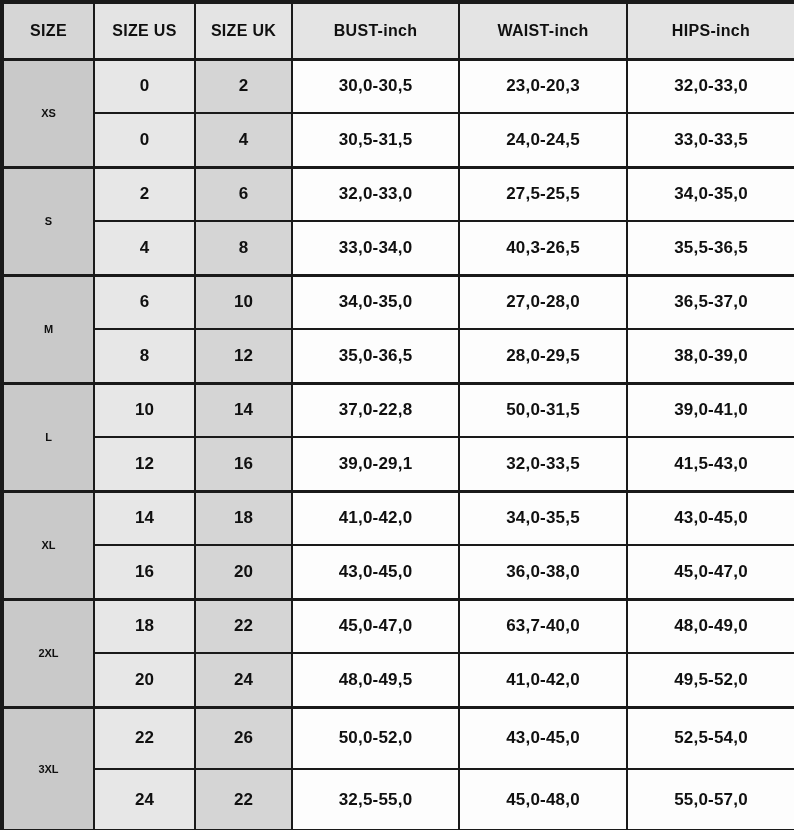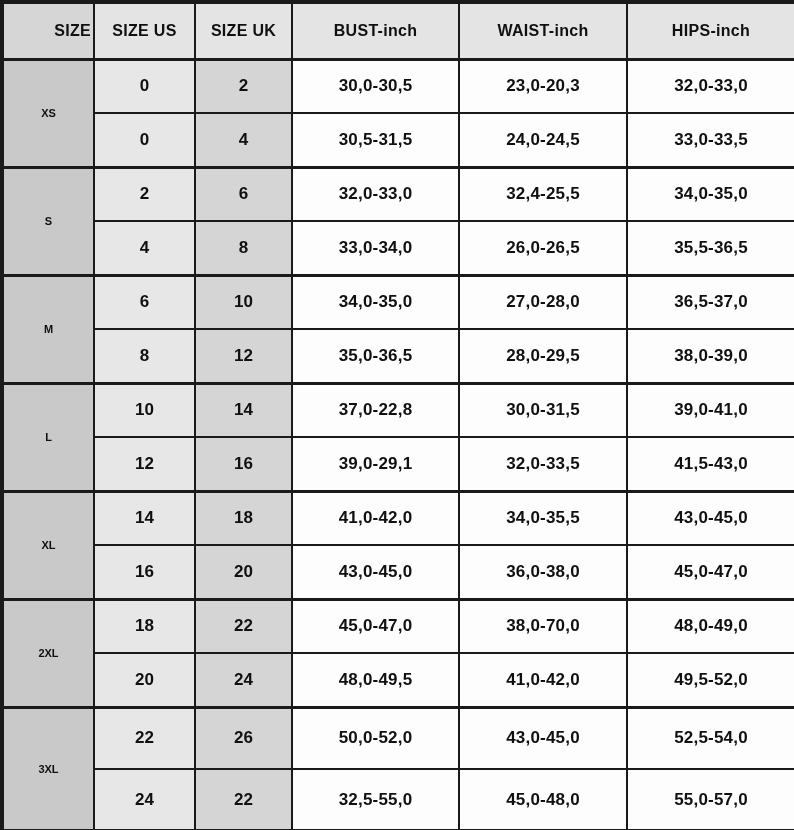--- a/index.html
+++ b/index.html
@@ -46,21 +46,21 @@
     font-weight: 700;
     padding: 0 2px;
   }
   thead tr { height: 57px; }
   thead th {
     background: var(--header-bg);
     border-bottom: 3px solid var(--border);
     font-size: 16px;
     letter-spacing: 0.3px;
   }
-  thead th:first-child { background: var(--header-size-bg); text-align: right; }
+  thead th:first-child { background: var(--header-size-bg); }
 
   tbody tr { height: 54px; }
   tbody tr:nth-last-child(-n+2) { height: 62px; }
   tbody tr.group-start td { border-top: 3px solid var(--border); }
 
   td { font-size: 17px; }
   td.size-cell { background: var(--size-col-bg); font-size: 11px; }
   td.us-cell   { background: var(--us-col-bg); }
   td.uk-cell   { background: var(--uk-col-bg); }
   td.data-cell { background: var(--data-bg); letter-spacing: 0.2px; }
@@ -102,28 +102,28 @@
           <td class="uk-cell">4</td>
           <td class="data-cell">30,5-31,5</td>
           <td class="data-cell">24,0-24,5</td>
           <td class="data-cell">33,0-33,5</td>
         </tr>
         <tr class="group-start">
           <td rowspan="2" class="size-cell">S</td>
           <td class="us-cell">2</td>
           <td class="uk-cell">6</td>
           <td class="data-cell">32,0-33,0</td>
-          <td class="data-cell">32,4-25,5</td>
+          <td class="data-cell">27,5-25,5</td>
           <td class="data-cell">34,0-35,0</td>
         </tr>
         <tr>
           <td class="us-cell">4</td>
           <td class="uk-cell">8</td>
           <td class="data-cell">33,0-34,0</td>
-          <td class="data-cell">26,0-26,5</td>
+          <td class="data-cell">40,3-26,5</td>
           <td class="data-cell">35,5-36,5</td>
         </tr>
         <tr class="group-start">
           <td rowspan="2" class="size-cell">M</td>
           <td class="us-cell">6</td>
           <td class="uk-cell">10</td>
           <td class="data-cell">34,0-35,0</td>
           <td class="data-cell">27,0-28,0</td>
           <td class="data-cell">36,5-37,0</td>
         </tr>
@@ -132,21 +132,21 @@
           <td class="uk-cell">12</td>
           <td class="data-cell">35,0-36,5</td>
           <td class="data-cell">28,0-29,5</td>
           <td class="data-cell">38,0-39,0</td>
         </tr>
         <tr class="group-start">
           <td rowspan="2" class="size-cell">L</td>
           <td class="us-cell">10</td>
           <td class="uk-cell">14</td>
           <td class="data-cell">37,0-22,8</td>
-          <td class="data-cell">30,0-31,5</td>
+          <td class="data-cell">50,0-31,5</td>
           <td class="data-cell">39,0-41,0</td>
         </tr>
         <tr>
           <td class="us-cell">12</td>
           <td class="uk-cell">16</td>
           <td class="data-cell">39,0-29,1</td>
           <td class="data-cell">32,0-33,5</td>
           <td class="data-cell">41,5-43,0</td>
         </tr>
         <tr class="group-start">
@@ -162,21 +162,21 @@
           <td class="uk-cell">20</td>
           <td class="data-cell">43,0-45,0</td>
           <td class="data-cell">36,0-38,0</td>
           <td class="data-cell">45,0-47,0</td>
         </tr>
         <tr class="group-start">
           <td rowspan="2" class="size-cell">2XL</td>
           <td class="us-cell">18</td>
           <td class="uk-cell">22</td>
           <td class="data-cell">45,0-47,0</td>
-          <td class="data-cell">38,0-70,0</td>
+          <td class="data-cell">63,7-40,0</td>
           <td class="data-cell">48,0-49,0</td>
         </tr>
         <tr>
           <td class="us-cell">20</td>
           <td class="uk-cell">24</td>
           <td class="data-cell">48,0-49,5</td>
           <td class="data-cell">41,0-42,0</td>
           <td class="data-cell">49,5-52,0</td>
         </tr>
         <tr class="group-start">

